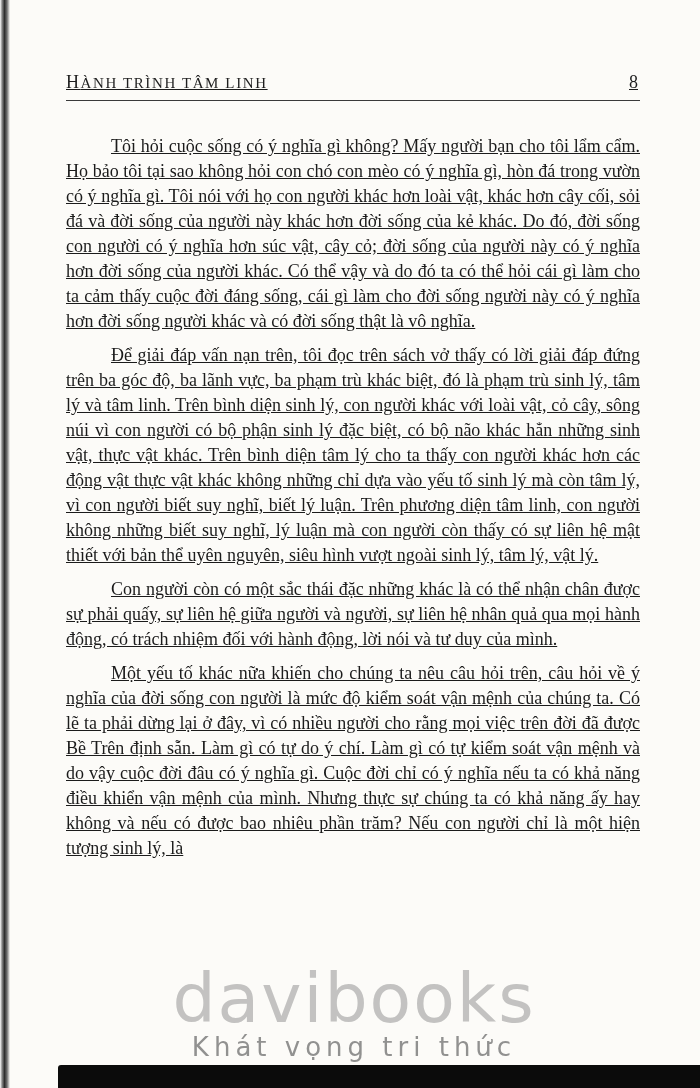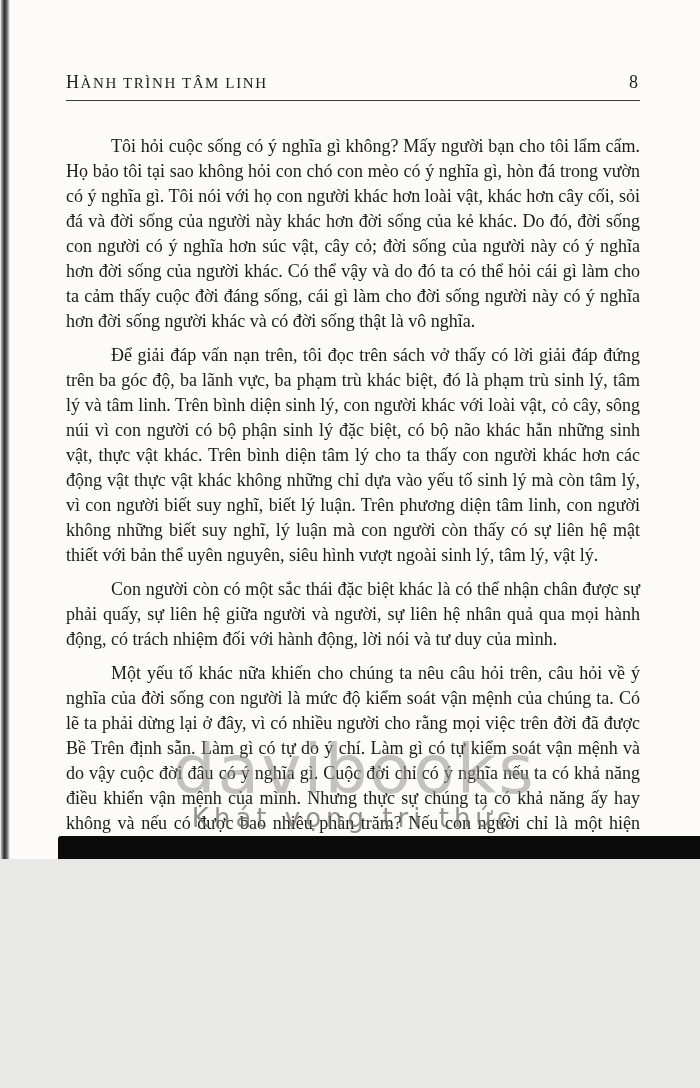--- a/index.html
+++ b/index.html
@@ -1,25 +1,26 @@
 <!DOCTYPE html>
 <html><head>
 <meta charset="utf-8">
 <style>
   * { margin: 0; padding: 0; box-sizing: border-box; }
   html, body { background: #e8e8e6; }
   .page {
     position: relative;
     width: 700px;
-    height: 859px;
+    height: 1088px;
     margin: 0 auto;
     background: #fcfbf8;
     overflow: hidden;
     font-family: "Liberation Serif", serif;
     color: #1b1b1b;
+    text-decoration: underline;
   }
   .spine-shadow {
     position: absolute;
     left: 0; top: 0; bottom: 0;
     width: 10px;
     background: linear-gradient(to right, #ffffff 0%, #8a8a8a 20%, #2e2e2e 45%, #6f6f6f 70%, rgba(200,200,200,0) 100%);
     z-index: 3;
   }
   .scan-bar {
     position: absolute;
@@ -96,21 +97,21 @@
   <header class="header">
     <span class="running-title">HÀNH TRÌNH TÂM LINH</span>
     <span class="page-number">8</span>
   </header>
 
   <hr class="header-rule">
 
   <main class="body-text">
     <p>Tôi hỏi cuộc sống có ý nghĩa gì không? Mấy người bạn cho tôi lẩm cẩm. Họ bảo tôi tại sao không hỏi con chó con mèo có ý nghĩa gì, hòn đá trong vườn có ý nghĩa gì. Tôi nói với họ con người khác hơn loài vật, khác hơn cây cối, sỏi đá và đời sống của người này khác hơn đời sống của kẻ khác. Do đó, đời sống con người có ý nghĩa hơn súc vật, cây cỏ; đời sống của người này có ý nghĩa hơn đời sống của người khác. Có thể vậy và do đó ta có thể hỏi cái gì làm cho ta cảm thấy cuộc đời đáng sống, cái gì làm cho đời sống người này có ý nghĩa hơn đời sống người khác và có đời sống thật là vô nghĩa.</p>
     <p>Để giải đáp vấn nạn trên, tôi đọc trên sách vở thấy có lời giải đáp đứng trên ba góc độ, ba lãnh vực, ba phạm trù khác biệt, đó là phạm trù sinh lý, tâm lý và tâm linh. Trên bình diện sinh lý, con người khác với loài vật, cỏ cây, sông núi vì con người có bộ phận sinh lý đặc biệt, có bộ não khác hẳn những sinh vật, thực vật khác. Trên bình diện tâm lý cho ta thấy con người khác hơn các động vật thực vật khác không những chỉ dựa vào yếu tố sinh lý mà còn tâm lý, vì con người biết suy nghĩ, biết lý luận. Trên phương diện tâm linh, con người không những biết suy nghĩ, lý luận mà con người còn thấy có sự liên hệ mật thiết với bản thể uyên nguyên, siêu hình vượt ngoài sinh lý, tâm lý, vật lý.</p>
-    <p>Con người còn có một sắc thái đặc biệt khác là có thể nhận chân được sự phải quấy, sự liên hệ giữa người và người, sự liên hệ nhân quả qua mọi hành động, có trách nhiệm đối với hành động, lời nói và tư duy của mình.</p>
+    <p>Con người còn có một sắc thái đặc những khác là có thể nhận chân được sự phải quấy, sự liên hệ giữa người và người, sự liên hệ nhân quả qua mọi hành động, có trách nhiệm đối với hành động, lời nói và tư duy của mình.</p>
     <p>Một yếu tố khác nữa khiến cho chúng ta nêu câu hỏi trên, câu hỏi về ý nghĩa của đời sống con người là mức độ kiểm soát vận mệnh của chúng ta. Có lẽ ta phải dừng lại ở đây, vì có nhiều người cho rằng mọi việc trên đời đã được Bề Trên định sẵn. Làm gì có tự do ý chí. Làm gì có tự kiểm soát vận mệnh và do vậy cuộc đời đâu có ý nghĩa gì. Cuộc đời chỉ có ý nghĩa nếu ta có khả năng điều khiển vận mệnh của mình. Nhưng thực sự chúng ta có khả năng ấy hay không và nếu có được bao nhiêu phần trăm? Nếu con người chỉ là một hiện tượng sinh lý, là</p>
   </main>
 
   <div class="watermark">
     <div class="watermark-logo">davibooks</div>
     <div class="watermark-tagline">Khát vọng tri thức</div>
   </div>
 
   <div class="scan-bar"></div>
 

